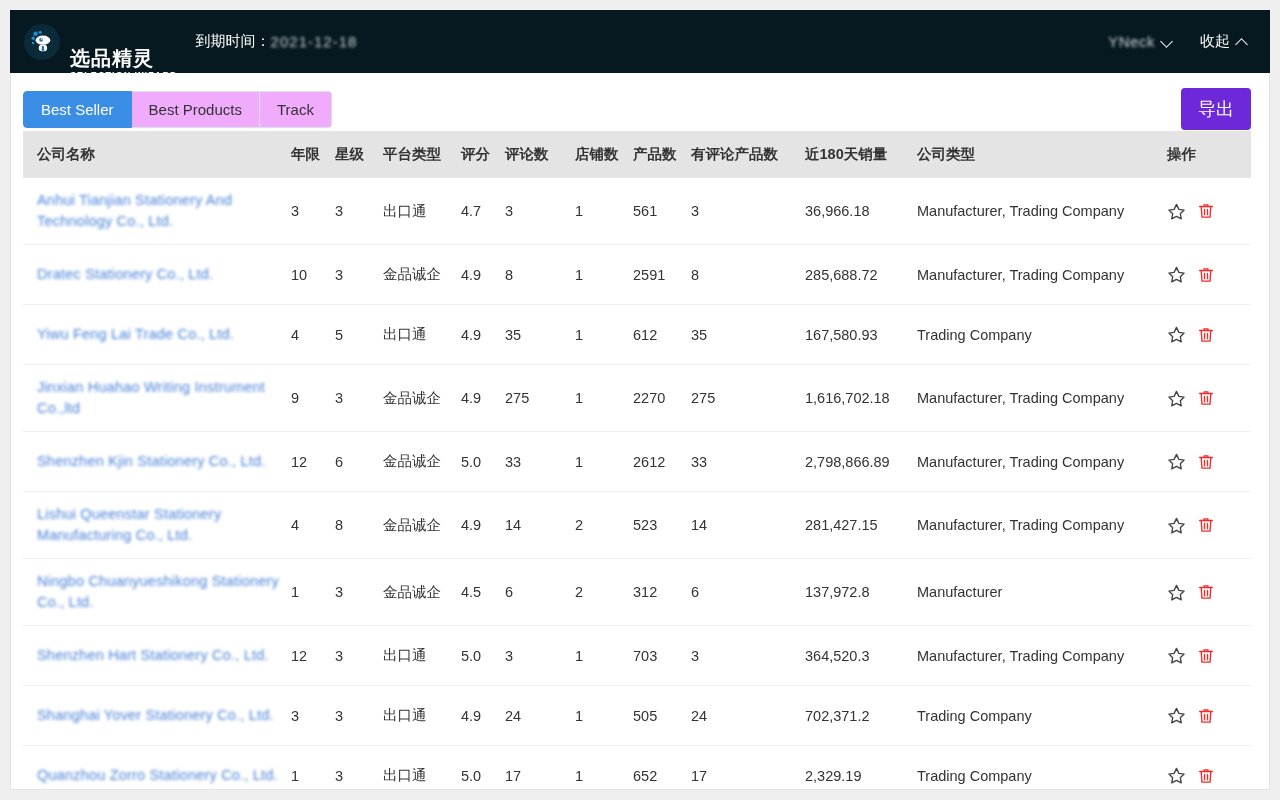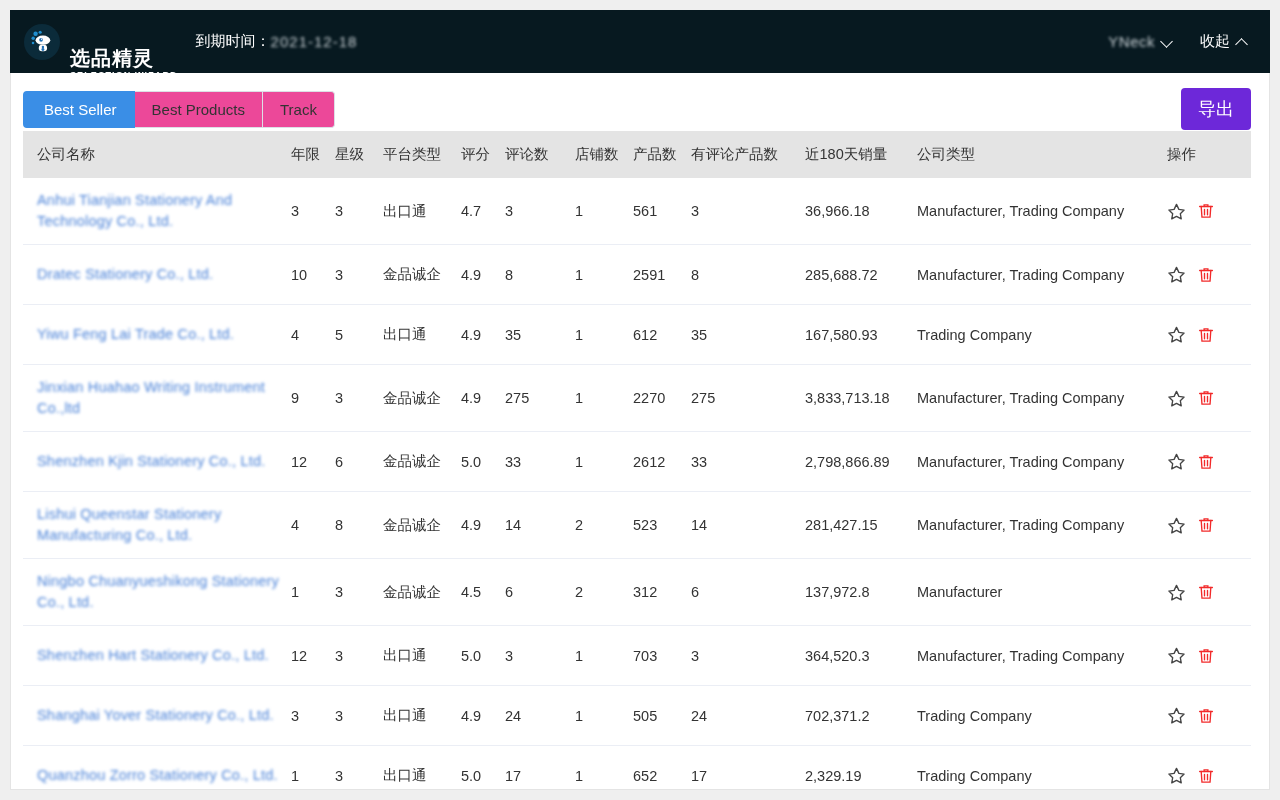--- a/index.html
+++ b/index.html
@@ -76,45 +76,45 @@
   .toolbar {
     display: flex; align-items: center;
     padding: 14px 18px 0 12px;
     height: 58px;
   }
   .tabs { display: flex; }
   .tab {
     height: 37px; padding: 0 17px;
     display: flex; align-items: center; justify-content: center;
     font-size: 15px; color: #333;
-    background: #ec4899;
+    background: #f0abfc;
     border: 1px solid #dcdfe6;
     border-left: none;
     cursor: pointer;
     white-space: nowrap;
   }
-  .tab:first-child { border-left: 4px solid #b91c1c; border-radius: 4px 0 0 4px; }
+  .tab:first-child { border-left: 1px solid #b91c1c; border-radius: 4px 0 0 4px; }
   .tab:last-child  { border-radius: 0 4px 4px 0; text-align: center; }
   .tab.active {
     background: #3a8ee6; border-color: #3a8ee6; color: #fff;
   }
   .export-btn {
     margin-left: auto;
     background: #6d28d9; color: #fff;
     border: none; border-radius: 4px;
     font-size: 18px; font-family: inherit;
     padding: 9px 17px; cursor: pointer;
   }
 
   
   .table-wrap { padding: 0 12px; }
   table { width: 1228px; border-collapse: collapse; table-layout: fixed; }
   thead th {
     background: #e4e4e4;
-    font-size: 14.5px; font-weight: normal; color: #333;
+    font-size: 14.5px; font-weight: bold; color: #333;
     text-align: left;
     padding: 14px 0;
     height: 46px;
     white-space: nowrap;
   }
   thead th:first-child { padding-left: 14px; }
   tbody td {
     font-size: 14.5px; color: #333;
     border-bottom: 1px solid #ebeef5;
     padding: 12px 0;
@@ -337,21 +337,21 @@
                 <span class="company-link">Jinxian Huahao Writing Instrument Co.,ltd</span>
               </td>
               <td>9</td>
               <td>3</td>
               <td>金品诚企</td>
               <td>4.9</td>
               <td>275</td>
               <td>1</td>
               <td>2270</td>
               <td>275</td>
-              <td>3,833,713.18</td>
+              <td>1,616,702.18</td>
               <td>Manufacturer, Trading Company</td>
               <td>
                 <div class="actions">
                   <span class="icon-btn">
                     <svg width="19" height="19" viewBox="0 0 24 24" fill="none" stroke="#444444" stroke-width="1.7" stroke-linejoin="round">
                       <polygon points="12,3 15,9.3 21.6,10.2 16.8,14.8 18,21.3 12,18.2 6,21.3 7.2,14.8 2.4,10.2 9,9.3"></polygon>
                     </svg>
                   </span>
                   <span class="icon-btn">
                     <svg width="18" height="18" viewBox="0 0 24 24" fill="none" stroke="#f22b2b" stroke-width="1.8" stroke-linecap="round">

